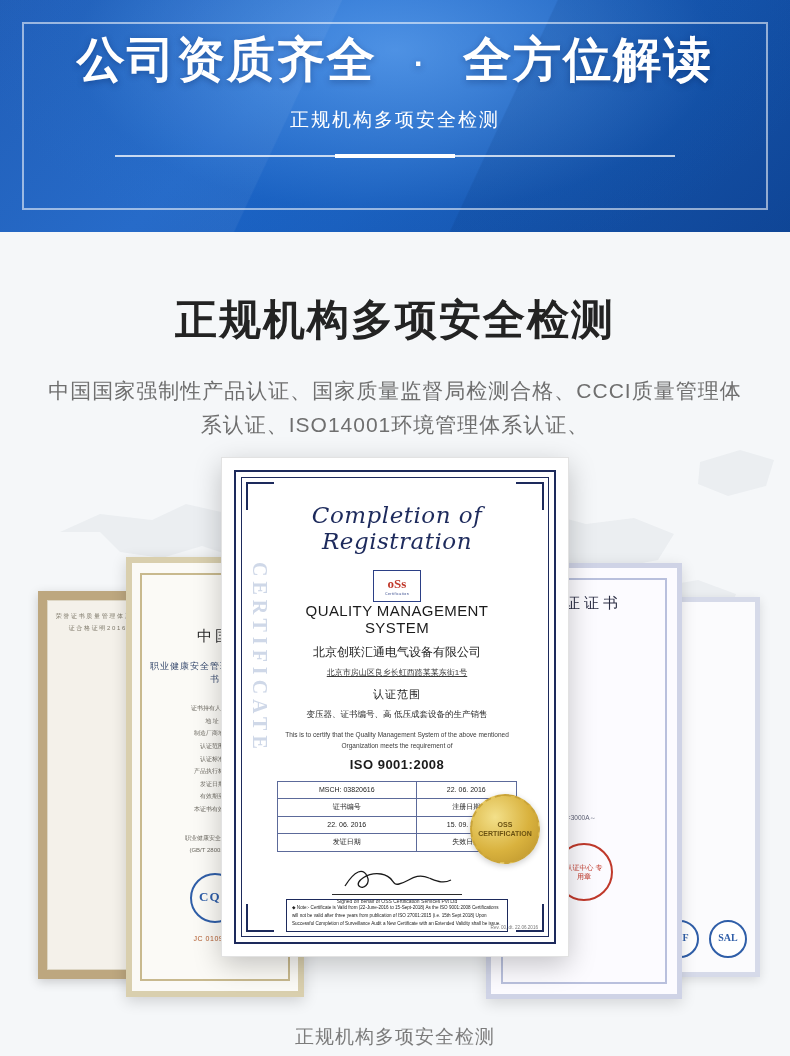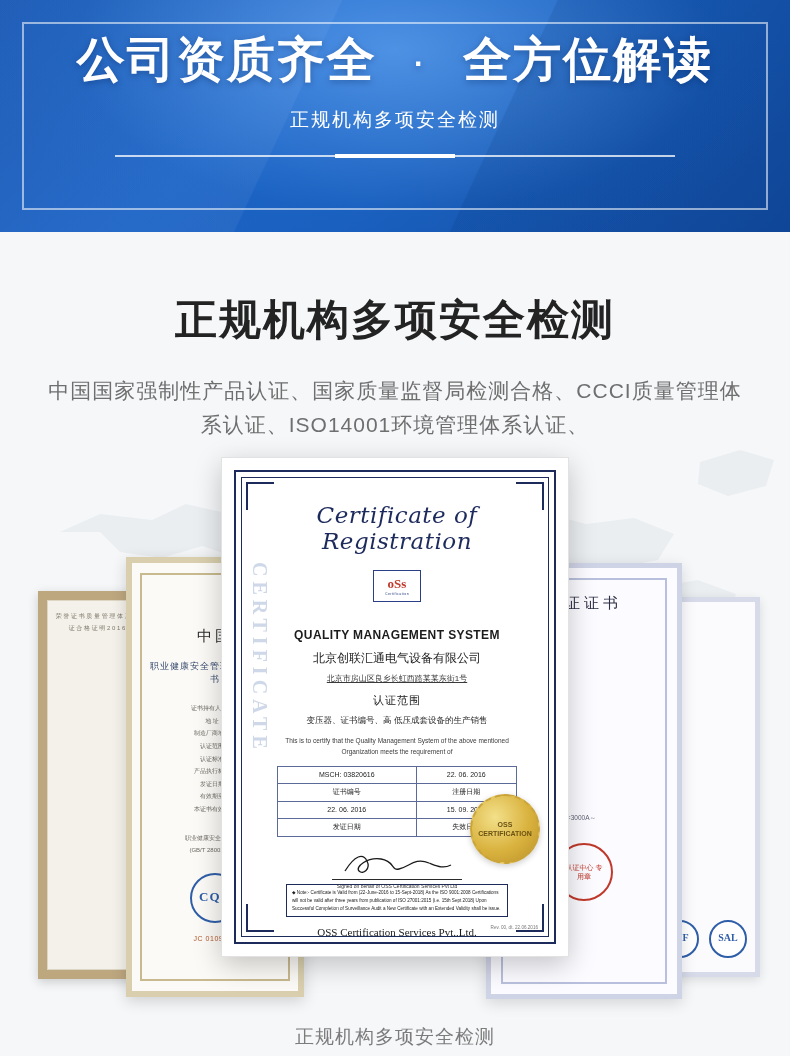--- a/index.html
+++ b/index.html
@@ -414,23 +414,23 @@
     color: #c0392b;
     line-height: 1;
   }
   .cc-logo .sub {
     font-size: 3.6px;
     color: #2b3f86;
     letter-spacing: 0.4px;
     margin-top: 2px;
   }
   .cc-qms {
-    margin-top: 26px;
-    font-size: 12px;
-    font-weight: bold;
+    margin-top: 0;
+    font-size: 15px;
+    font-weight: normal;
     color: #1b1b1b;
     letter-spacing: 0.4px;
   }
   .cc-company {
     margin-top: 8px;
     font-size: 12px;
     color: #1b1b1b;
   }
   .cc-addr {
     margin-top: 6px;
@@ -645,33 +645,34 @@
       <div class="cert cert-center">
         <div class="outer-b">
           <div class="inner-b">
             <span class="corner tl"></span>
             <span class="corner tr"></span>
             <span class="corner bl"></span>
             <span class="corner br"></span>
 
             <div class="vert-word">CERTIFICATE</div>
 
-            <div class="cc-title">Certificate of Registration</div>
+            <div class="cc-title">Completion of Registration</div>
 
             <div class="cc-logo">
               <span class="o">oSs</span>
               <span class="sub">Certification</span>
             </div>
 
             <div class="cc-qms">QUALITY MANAGEMENT SYSTEM</div>
             <div class="cc-company">北京创联汇通电气设备有限公司</div>
             <div class="cc-addr">北京市房山区良乡长虹西路某某东街1号</div>
             <div class="cc-scope-label">认证范围</div>
             <div class="cc-scope">变压器、证书编号、高 低压成套设备的生产销售</div>
             <div class="cc-certify">This is to certify that the Quality Management System of the above mentioned Organization meets the requirement of</div>
+            <div class="cc-std">ISO 9001:2008</div>
 
             <table class="cc-table">
               <tbody>
                   <tr>
                 <td>MSCH: 03820616</td>
                 <td>22. 06. 2016</td>
               </tr>
               <tr>
                 <td>证书编号</td>
                 <td>注册日期</td>

